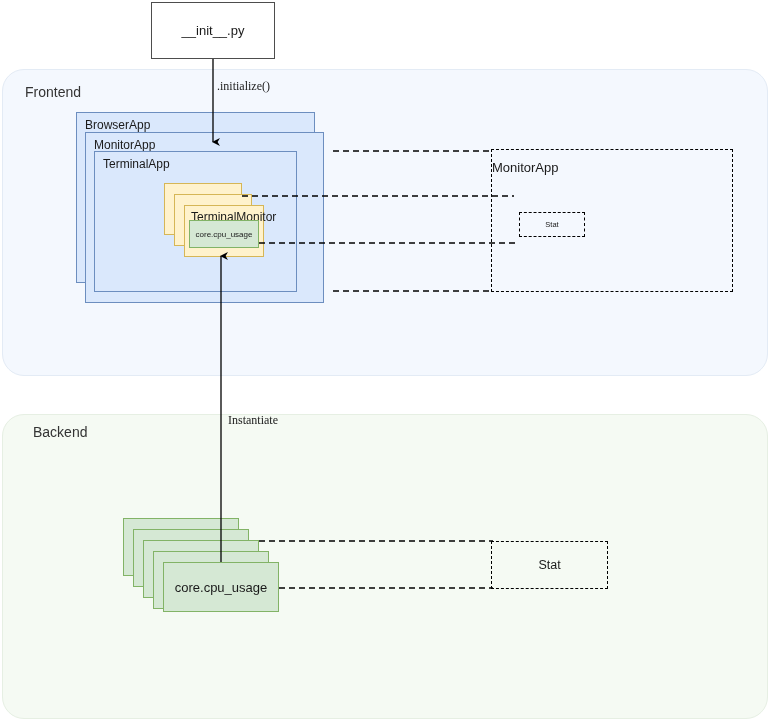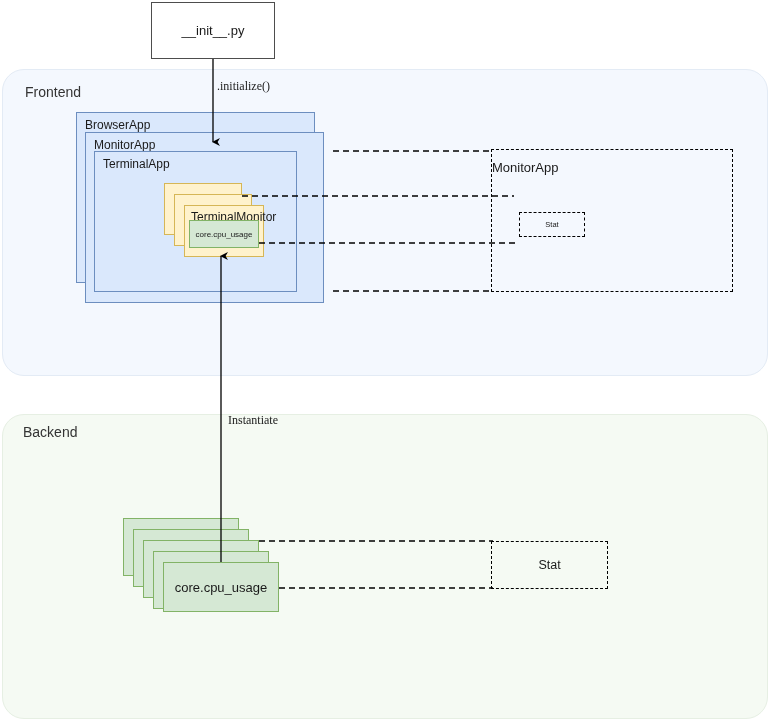--- a/index.html
+++ b/index.html
@@ -160,21 +160,21 @@
 </style>
 </head>
 <body>
 
 <div id="canvas">
 
   <div class="abs lane lane-frontend" style="left:2px; top:69px; width:766px; height:307px;"></div>
   <div class="lane-label" style="left:25px; top:84px;">Frontend</div>
 
   <div class="abs lane lane-backend" style="left:2px; top:414px; width:766px; height:305px;"></div>
-  <div class="lane-label" style="left:23px; top:424px;">Backend</div>
+  <div class="lane-label" style="left:33px; top:424px;">Backend</div>
 
   <div class="abs node-dashed" style="left:491px; top:149px; width:242px; height:143px;">
     <div class="dashed-title">MonitorApp</div>
   </div>
 
 
   <div class="abs node-dashed-thin dashed-center-sm" style="left:519px; top:212px; width:66px; height:25px;">Stat</div>
 
   <div class="abs node-blue" style="left:76px; top:112px; width:239px; height:171px;">
     <div class="title">BrowserApp</div>

